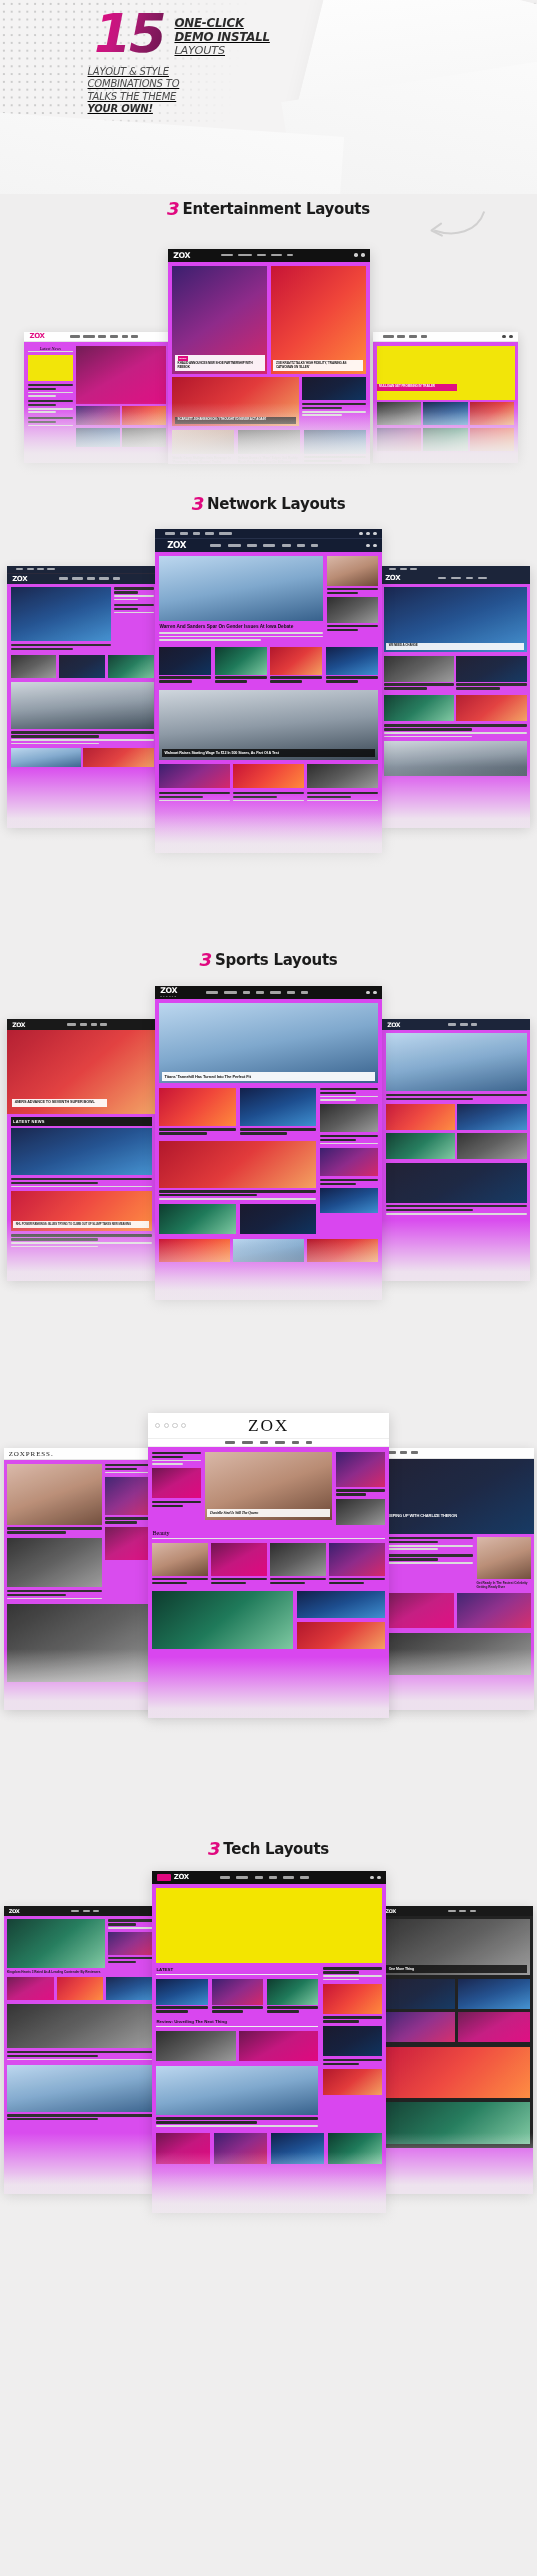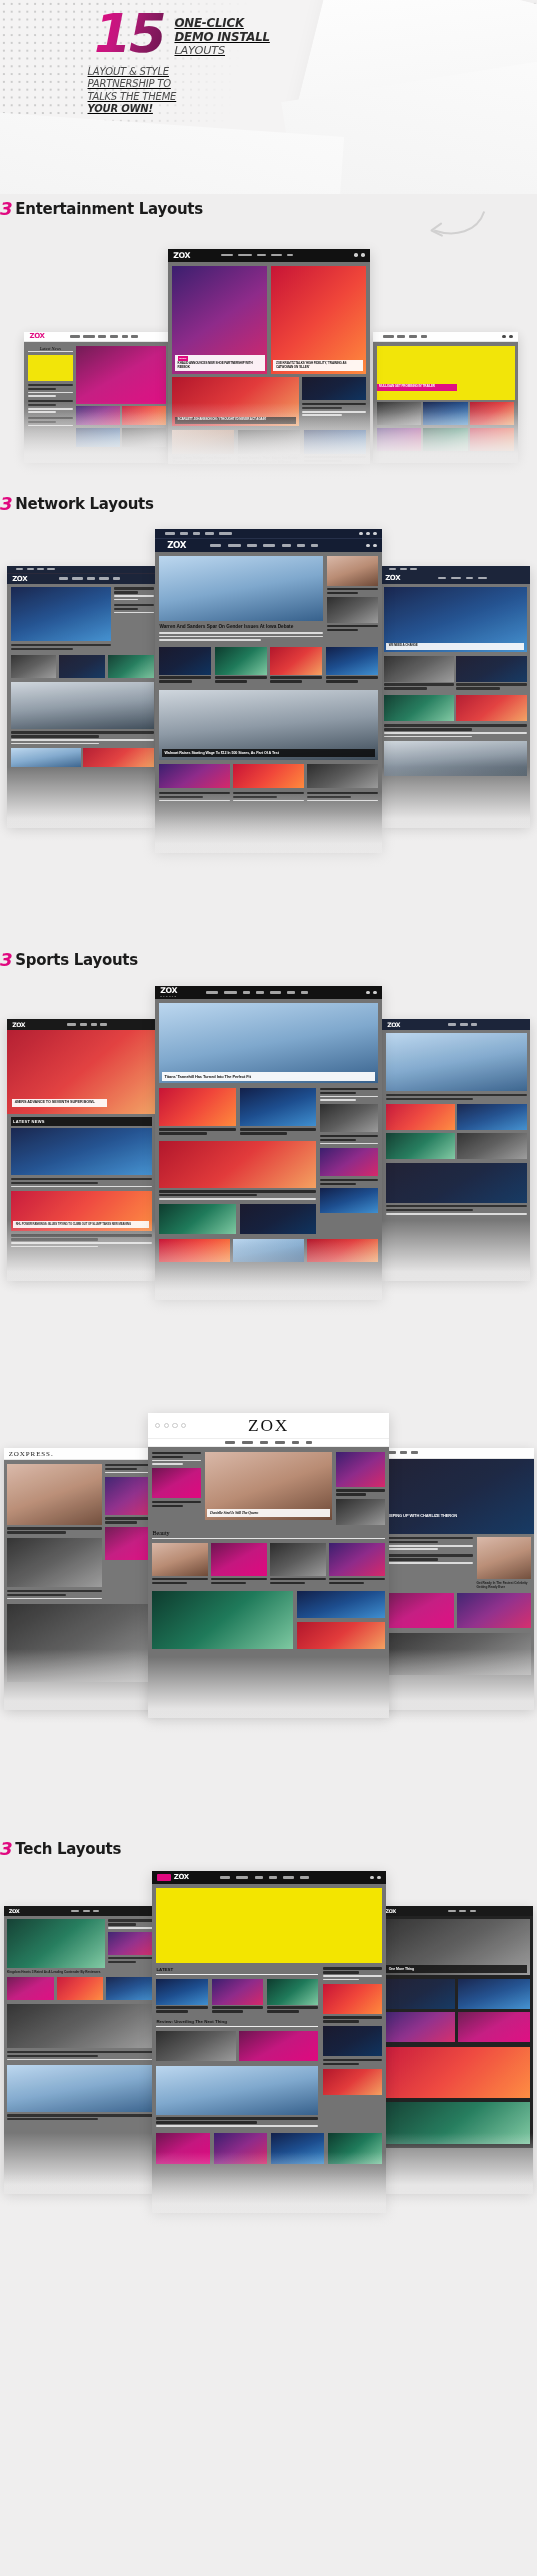--- a/index.html
+++ b/index.html
@@ -85,21 +85,21 @@
     font-size:11.3px; line-height:1.18;
     color:#4a4a4a; letter-spacing:-0.2px;
   }
   .promo-txt.t2 { padding-top:14px; }
   .promo-txt.t2 .l-light { font-size:10px; line-height:1.25; }
   .promo-txt.t2 .l-bold { font-size:10px; line-height:1.25; }
 
   
   .section { position:relative; width:537px; }
   .sec-head {
-    text-align:left;
+    text-align:center;
     position:relative;
     z-index:20;
     padding-top:3.5px;
   }
   .sec-head .num {
     font-family:"DejaVu Sans", sans-serif;
     font-weight:bold; font-style:italic;
     font-size:18.3px; color:#e0087f;
     vertical-align:-0.9px; margin-right:2.6px;
   }
@@ -108,21 +108,21 @@
     font-weight:bold;
     font-size:15px; color:#1b1b1b; letter-spacing:-0.3px;
   }
 
   .arrow-curve { position:absolute; right:49px; top:14px; width:68px; height:38px; opacity:.55; }
 
   
   .stage { position:relative; width:537px; }
   .shot {
     position:absolute;
-    background:#737373;
+    background:#d946ef;
     box-shadow:0 2.6px 12.2px rgba(0,0,0,.17);
     overflow:hidden;
   }
   .shot.back { opacity:.96; }
   .shot .refl {
     position:absolute; left:0; width:100%; height:61px;
     background:linear-gradient(180deg, rgba(255,255,255,0) 0%, rgba(239,238,238,.92) 85%);
     pointer-events:none; bottom:0;
   }
 
@@ -193,21 +193,21 @@
       <div class="big-num n15">15</div>
       <div class="promo-txt">
         <div class="l-bold">ONE-CLICK</div>
         <div class="l-bold">DEMO INSTALL</div>
         <div class="l-light">LAYOUTS</div>
       </div>
     </div>
     <div class="promo-row r2">
       <div class="promo-txt t2">
         <div class="l-light">LAYOUT &amp; STYLE</div>
-        <div class="l-light">PARTNERSHIP TO</div>
+        <div class="l-light">COMBINATIONS TO</div>
         <div class="l-light">TALKS THE THEME</div>
         <div class="l-bold">YOUR OWN!</div>
       </div>
     </div>
   </div>
 </div>
 
 <div class="section" style="height:288px;">
   <div class="sec-head">
     <span class="num">3</span><span class="lbl">Entertainment Layouts</span>

